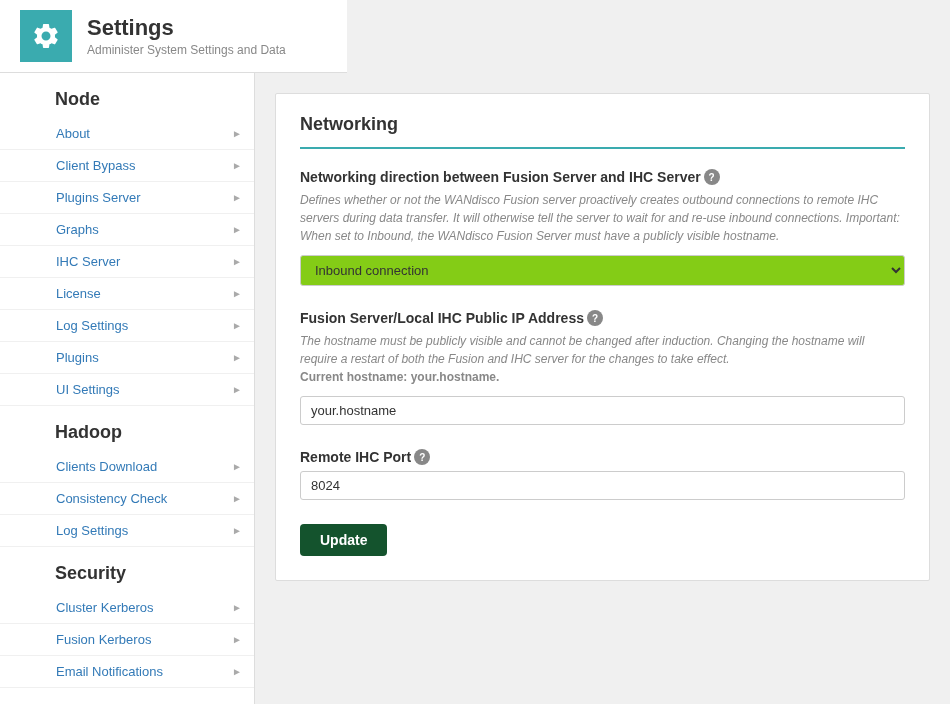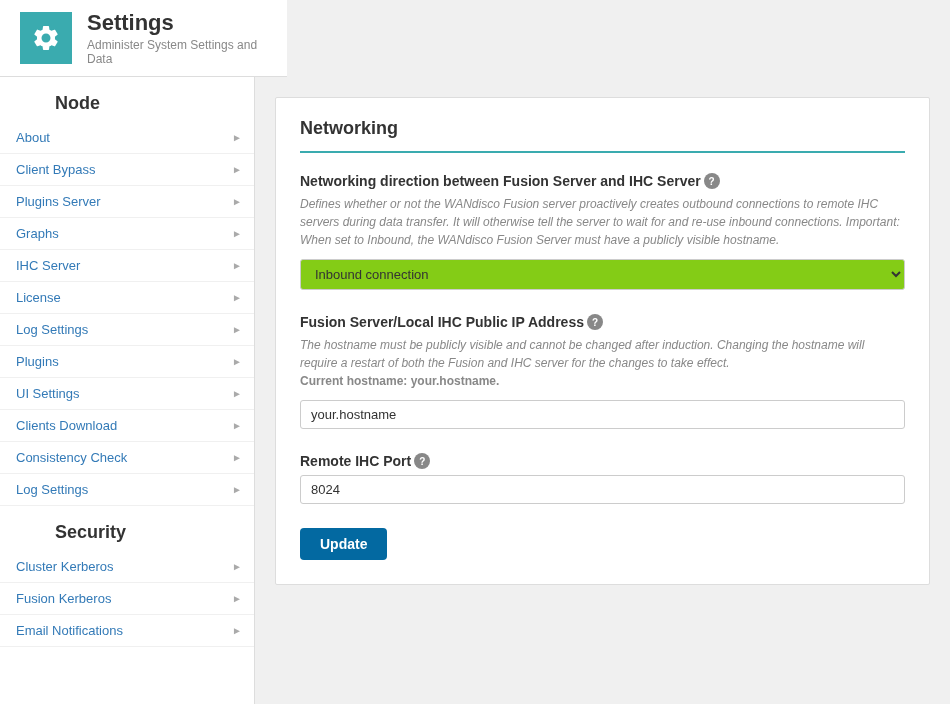--- a/index.html
+++ b/index.html
@@ -6,21 +6,21 @@
     body { font-family: Arial, sans-serif; font-size: 13px; background: #f0f0f0; color: #333; }
 
     
     .header {
       background: white;
       border-bottom: 1px solid #ddd;
       padding: 10px 20px;
       display: flex;
       align-items: center;
       gap: 15px;
-      width: 287px;
+      width: 347px;
     }
     .header-icon {
       background: #3aabaf;
       width: 52px;
       height: 52px;
       display: flex;
       align-items: center;
       justify-content: center;
       flex-shrink: 0;
     }
@@ -49,21 +49,21 @@
     .sidebar-item {
       display: flex;
       align-items: center;
       justify-content: space-between;
       padding: 8px 12px 8px 16px;
       cursor: pointer;
       border-bottom: 1px solid #f0f0f0;
       color: #337ab7;
       text-decoration: none;
     }
-    .sidebar-item .item-label { font-size: 13px; }
+    .sidebar-item .item-label { font-size: 13px; margin-left: 40px; }
     .sidebar-item .arrow {
       font-size: 10px;
       color: #aaa;
     }
 
     
     .main-content {
       flex: 1;
       padding: 20px;
       background: #f0f0f0;
@@ -130,21 +130,21 @@
     .form-input {
       width: 100%;
       padding: 6px 10px;
       border: 1px solid #ccc;
       border-radius: 3px;
       font-size: 13px;
       color: #333;
     }
 
     .update-btn {
-      background: #0369a1;
+      background: #14532d;
       color: white;
       border: none;
       padding: 8px 20px;
       border-radius: 4px;
       font-size: 14px;
       cursor: pointer;
       font-weight: bold;
     }
   </style>
 </head>
@@ -198,20 +198,21 @@
     </div>
     <div class="sidebar-item">
       <span class="item-label">Plugins</span>
       <span class="arrow">►</span>
     </div>
     <div class="sidebar-item">
       <span class="item-label">UI Settings</span>
       <span class="arrow">►</span>
     </div>
 
+    <div class="sidebar-section-title">Hadoop</div>
 
     <div class="sidebar-item">
       <span class="item-label">Clients Download</span>
       <span class="arrow">►</span>
     </div>
     <div class="sidebar-item">
       <span class="item-label">Consistency Check</span>
       <span class="arrow">►</span>
     </div>
     <div class="sidebar-item">

